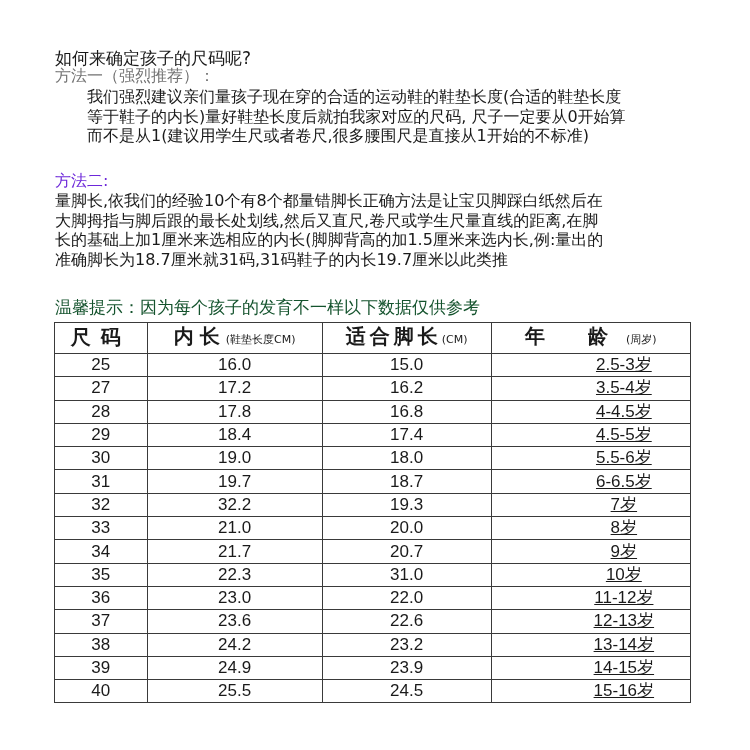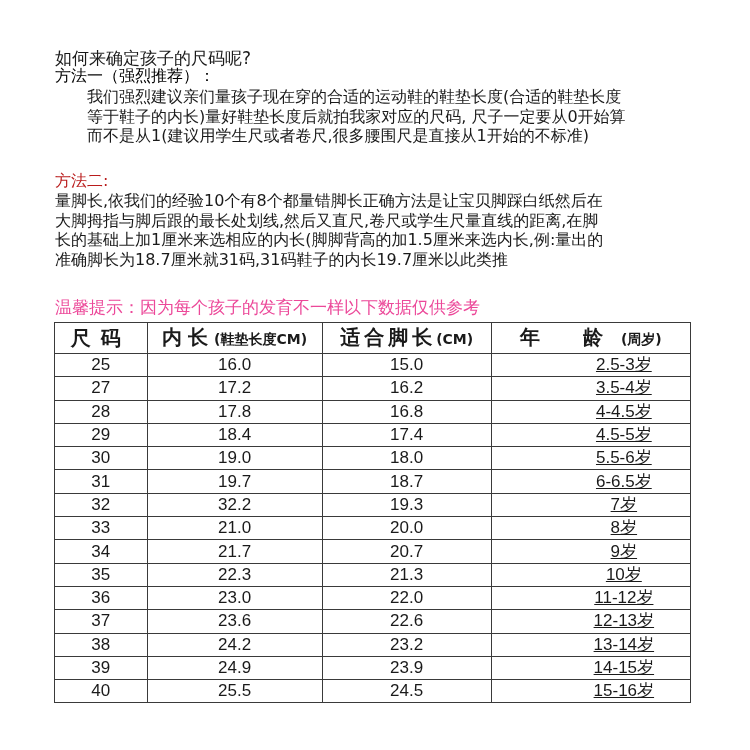--- a/index.html
+++ b/index.html
@@ -1,33 +1,33 @@
 <!DOCTYPE html>
 <html><head>
 <meta charset="utf-8">
 <style>
   html, body { margin: 0; padding: 0; background: #ffffff; }
   body { width: 750px; height: 750px; position: relative; overflow: hidden;
          font-family: "DejaVu Sans", "Liberation Sans", sans-serif; color: #1a1a1a; }
   .abs { position: absolute; }
   .title { left: 55px; top: 47px; font-size: 17px; letter-spacing: 0px; white-space: nowrap; }
-  .h-red { color: #000000; font-size: 16px; white-space: nowrap; }
-  .h-dark { color: #b91c1c; font-size: 16px; white-space: nowrap; }
+  .h-red { color: #737373; font-size: 16px; white-space: nowrap; }
+  .h-dark { color: #6d28d9; font-size: 16px; white-space: nowrap; }
   .para { left: 55px; width: 650px; font-size: 16px; line-height: 19.6px; }
   .para div { white-space: nowrap; transform-origin: left top; }
-  .tip { left: 55px; top: 296px; color: #ec4899; font-size: 17px; white-space: nowrap; text-align: center; }
+  .tip { left: 55px; top: 296px; color: #14532d; font-size: 17px; white-space: nowrap; text-align: center; }
   table.sizes { position: absolute; left: 54px; top: 322px; width: 637px; border-collapse: collapse;
                 font-family: "Liberation Sans", "DejaVu Sans", sans-serif; }
   table.sizes td, table.sizes th { border: 1.5px solid #3a3a3a; padding: 0; height: 22.3px;
                 font-size: 17px; font-weight: normal; text-align: center; color: #1a1a1a; line-height: 20px; }
   table.sizes th { height: 30px; font-weight: bold; font-size: 20px; font-family: "DejaVu Sans", sans-serif; }
-  table.sizes th .small { font-size: 14px; font-weight: bold; }
+  table.sizes th .small { font-size: 11px; font-weight: normal; }
   .c1 { width: 92px; } .c2 { width: 175px; } .c3 { width: 169px; } .c4 { width: 199px; }
   td.age { text-align: left; padding-left: 66px !important; text-decoration: underline; }
-  th.h1 span.main { letter-spacing: 10px; }
+  th.h1 span.main { letter-spacing: 10px; font-family: Liberation Mono, monospace; }
   th.h2 span.main { letter-spacing: 6px; }
   th.h3 span.main { letter-spacing: 4px; }
   th.h4 span.main { letter-spacing: 0; }
 </style>
 </head>
 <body>
 
 <div class="abs title">如何来确定孩子的尺码呢?</div>
 
 <div class="abs h-red" style="left:55px; top:66px;">方法一（强烈推荐）：</div>
@@ -107,21 +107,21 @@
       </tr>
       <tr>
         <td>34</td>
         <td>21.7</td>
         <td>20.7</td>
         <td class="age">9岁</td>
       </tr>
       <tr>
         <td>35</td>
         <td>22.3</td>
-        <td>21.3</td>
+        <td>31.0</td>
         <td class="age">10岁</td>
       </tr>
       <tr>
         <td>36</td>
         <td>23.0</td>
         <td>22.0</td>
         <td class="age">11-12岁</td>
       </tr>
       <tr>
         <td>37</td>

